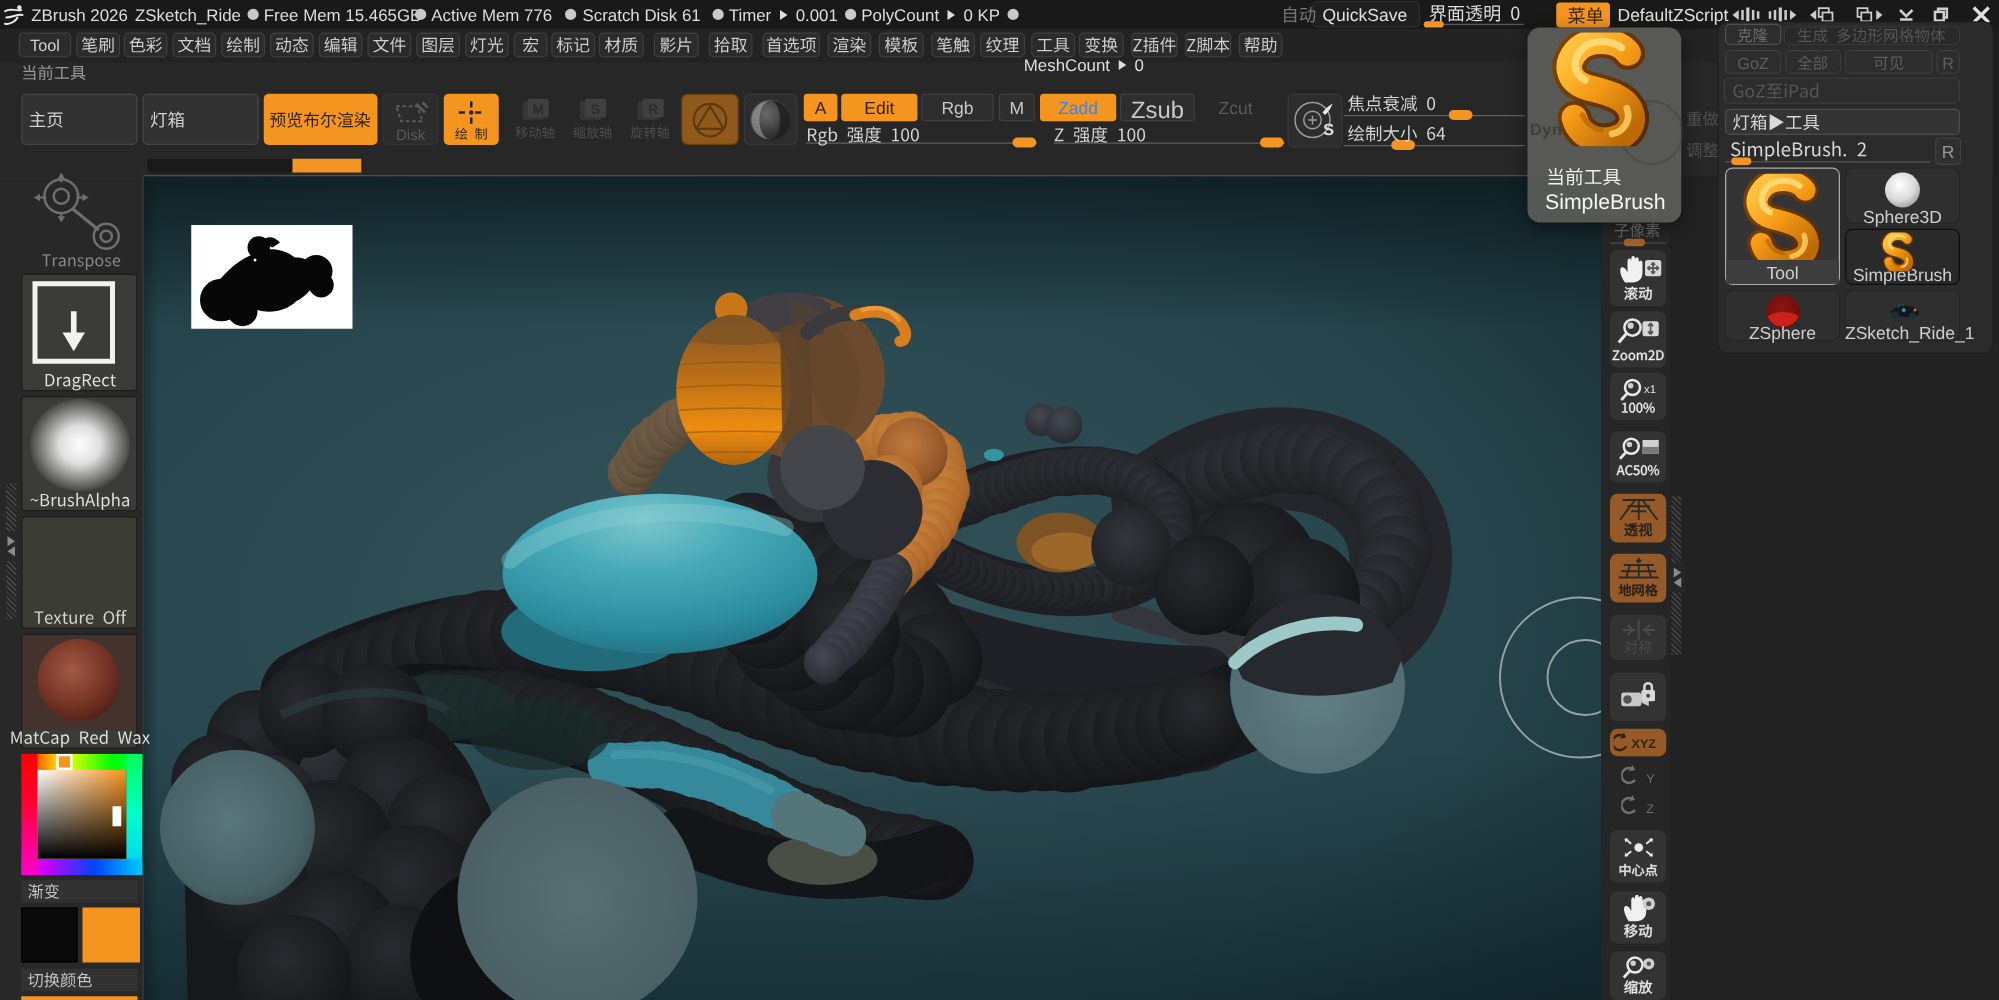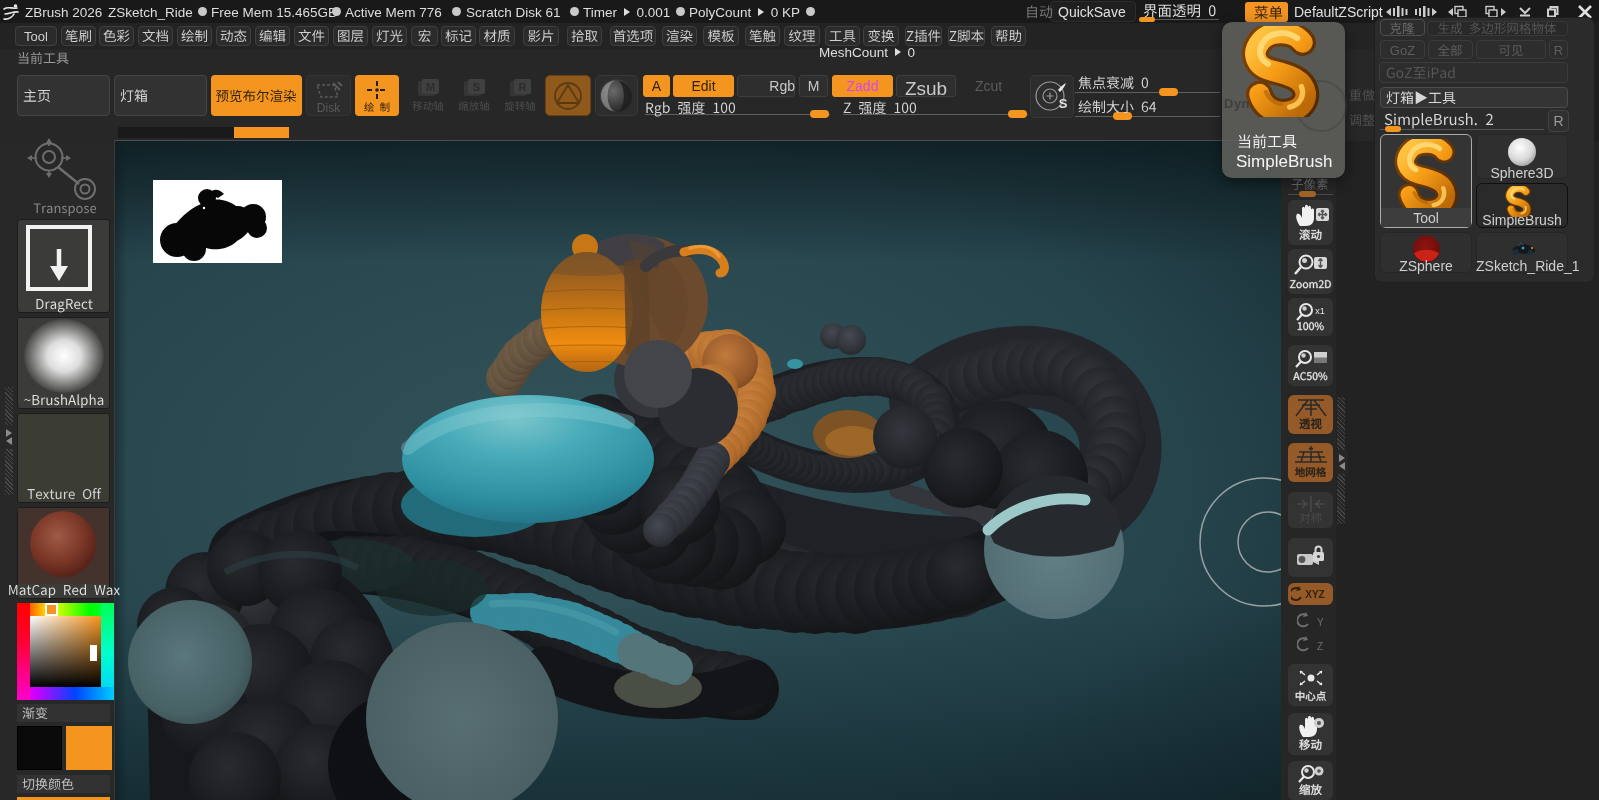--- a/index.html
+++ b/index.html
@@ -147,28 +147,28 @@
 <div class="abs" style="left:643px;top:75px;width:27px;height:22px;background:#f4951f;border:1px solid #f4951f;border-radius:3px;z-index:6"></div>
 <div class="abs" style="left:643px;top:78px;font-size:14px;color:#33230a;z-index:7;white-space:nowrap;">
     <div style="width:27px;text-align:center">A</div>
   </div>
 <div class="abs" style="left:673px;top:75px;width:61px;height:22px;background:#f4951f;border:1px solid #f4951f;border-radius:3px;z-index:6"></div>
 <div class="abs" style="left:673px;top:78px;font-size:14px;color:#33230a;z-index:7;white-space:nowrap;">
     <div style="width:61px;text-align:center">Edit</div>
   </div>
 <div class="abs" style="left:737px;top:75px;width:58px;height:22px;background:#2e2e2e;border:1px solid #3e3e3e;border-radius:3px;z-index:6"></div>
 <div class="abs" style="left:737px;top:78px;font-size:14px;color:#c9c9c9;z-index:7;white-space:nowrap;">
-    <div style="width:58px;text-align:right">Rgb</div>
+    <div style="width:58px;text-align:center">Rgb</div>
   </div>
 <div class="abs" style="left:799px;top:75px;width:29px;height:22px;background:#2e2e2e;border:1px solid #3e3e3e;border-radius:3px;z-index:6"></div>
 <div class="abs" style="left:799px;top:78px;font-size:14px;color:#c9c9c9;z-index:7;white-space:nowrap;">
     <div style="width:29px;text-align:center">M</div>
   </div>
 <div class="abs" style="left:832px;top:75px;width:61px;height:22px;background:#f4951f;border:1px solid #f4951f;border-radius:3px;z-index:6"></div>
-<div class="abs" style="left:832px;top:78px;font-size:14px;color:#d946ef;z-index:7;white-space:nowrap;">
+<div class="abs" style="left:832px;top:78px;font-size:14px;color:#3b82f6;z-index:7;white-space:nowrap;">
     <div style="width:61px;text-align:center">Zadd</div>
   </div>
 <div class="abs" style="left:896px;top:75px;width:60px;height:22px;background:#2e2e2e;border:1px solid #3e3e3e;border-radius:3px;z-index:6"></div>
 <div class="abs" style="left:896px;top:78px;font-size:19px;color:#c9c9c9;z-index:7;white-space:nowrap;">
     <div style="width:60px;text-align:center">Zsub</div>
   </div>
 <div class="abs" style="left:961px;top:78px;font-size:14px;color:#5c5c5c;z-index:7;white-space:nowrap;">
     <div style="width:55px;text-align:center">Zcut</div>
   </div>
 <div class="abs" style="left:645px;top:114px;width:185px;height:1px;background:#606060;z-index:6"></div>

